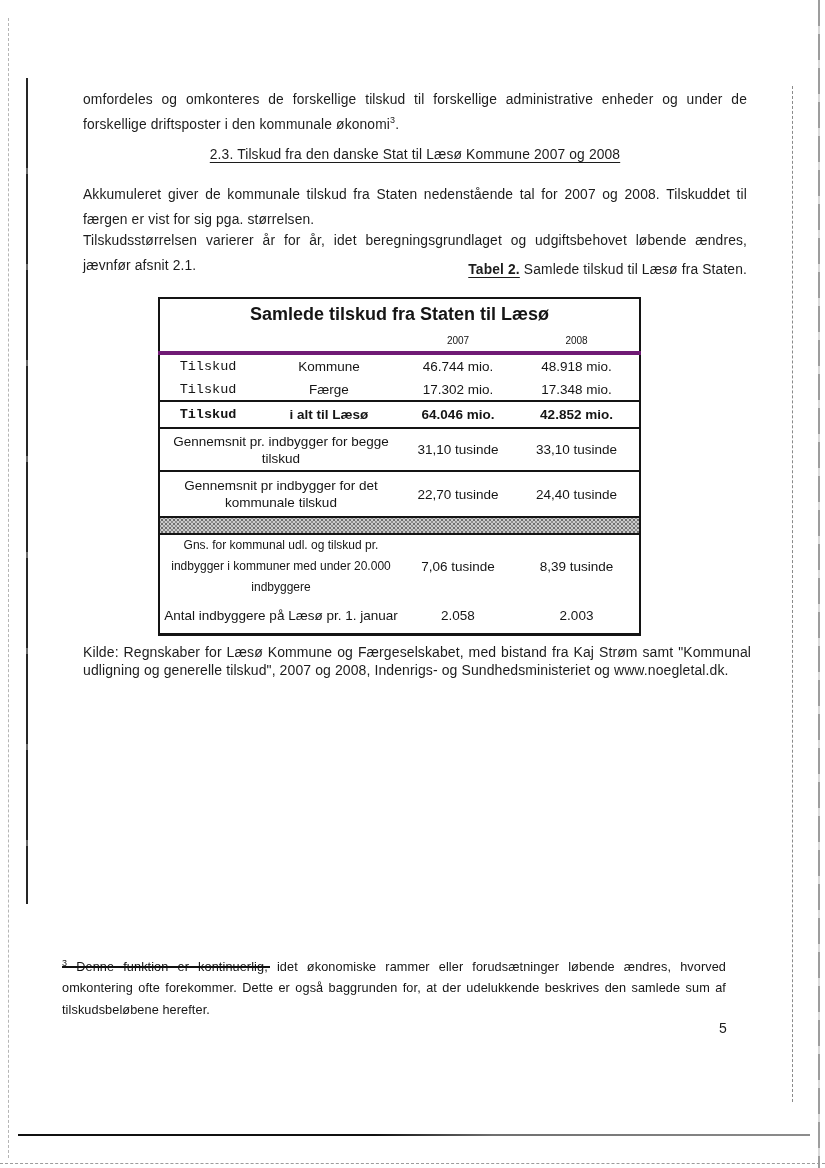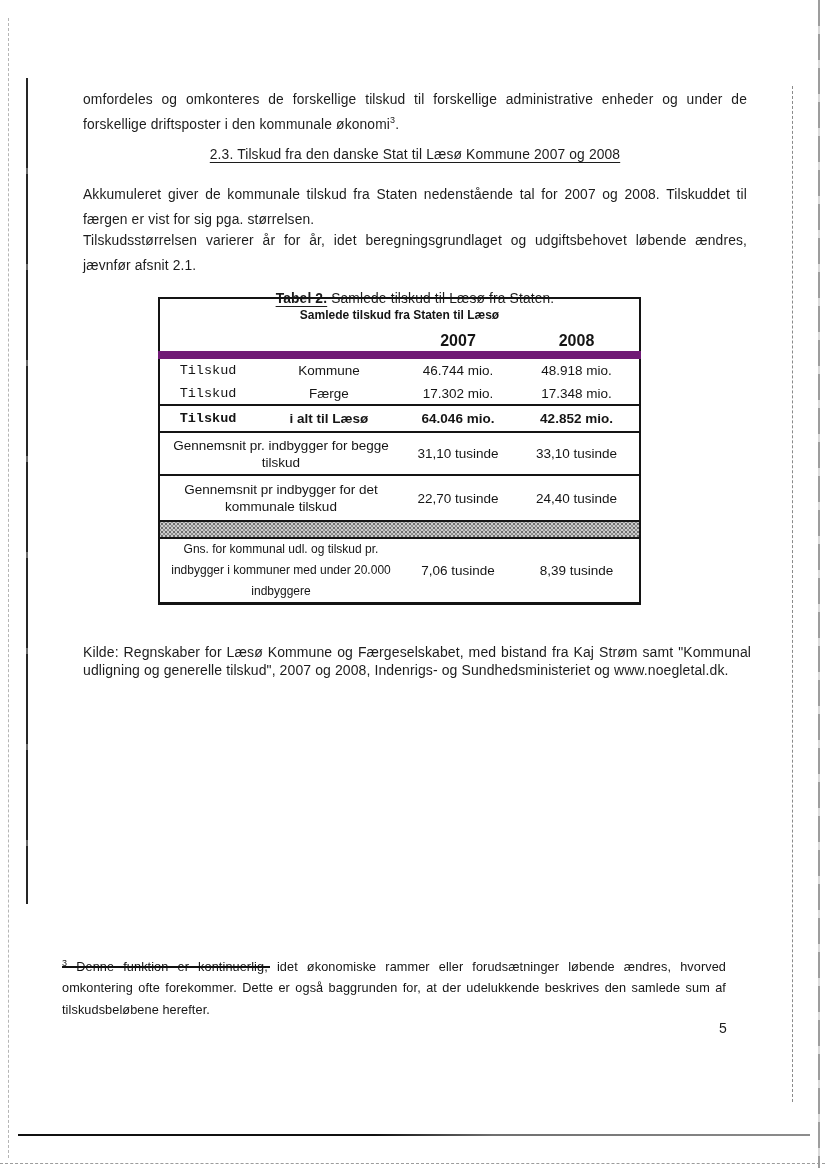--- a/index.html
+++ b/index.html
@@ -25,33 +25,33 @@
     position:absolute;left:83px;width:664px;
     font-size:13.8px;line-height:25px;letter-spacing:.15px;
     text-align:justify;
   }
   sup{font-size:9px;vertical-align:super;line-height:0;}
   #p-intro{top:73px;}
   #sec-heading{top:128px;text-align:center;}
   #sec-heading .u{text-decoration:underline;text-underline-offset:3px;}
   #p-akkumuleret{top:168px;}
   #p-tilskudsstr{top:214px;}
-  #tbl-caption{top:272px;text-align:center;}
+  #tbl-caption{top:243px;text-align:right;}
   #tbl-caption .cap-label{font-weight:bold;text-decoration:underline;text-underline-offset:3px;}
 
   
   #grants-table{
     position:absolute;left:158px;top:297px;width:481px;
     border-collapse:collapse;table-layout:fixed;
     font-size:13.5px;color:#151515;
   }
   #grants-table{border:2px solid #141414;border-bottom-width:3px;}
   #grants-table td{padding:0 4px;text-align:center;vertical-align:middle;}
-  tr.title-row td{font-size:12px;font-weight:bold;height:31px;padding-top:4px;}
-  tr.year-row td{font-size:16px;font-weight:bold;height:21px;border-bottom:8px solid #701a75;}
+  tr.title-row td{font-size:18px;font-weight:bold;height:31px;padding-top:4px;}
+  tr.year-row td{font-size:10px;font-weight:normal;height:21px;border-bottom:4px solid #701a75;}
   td.c1{text-align:center;font-family:Liberation Mono, monospace;}
   td.c2{text-align:left;padding-left:8px;}
   tr.row-kommune td{height:23px;padding-top:4px;}
   tr.row-faerge td{height:22px;border-bottom:2px solid #141414;}
   tr.row-ialt td{height:25px;font-weight:bold;border-bottom:2px solid #141414;}
   tr.row-gb td{height:41px;border-bottom:2px solid #141414;line-height:17px;}
   tr.row-gk td{height:44px;border-bottom:2px solid #141414;line-height:17px;}
   tr.sep-row td{height:15px;padding:0;border-bottom:2px solid #141414;
     background-color:#cccccc;
     background-image:radial-gradient(#6e6e6e 26%,transparent 27%),
@@ -142,20 +142,25 @@
     <td>24,40 tusinde</td>
   </tr>
   <tr class="sep-row">
     <td colspan="4"></td>
   </tr>
   <tr class="row-gns">
     <td colspan="2" class="lbl">Gns. for kommunal udl. og  tilskud pr. indbygger i kommuner med under 20.000 indbyggere</td>
     <td>7,06 tusinde</td>
     <td>8,39  tusinde</td>
   </tr>
+  <tr class="row-antal">
+    <td colspan="2">Antal indbyggere på Læsø pr. 1. januar</td>
+    <td>2.058</td>
+    <td>2.003</td>
+  </tr>
 </tbody>
   </table>
 
 <p id="kilde">Kilde: Regnskaber for Læsø Kommune og Færgeselskabet, med bistand fra Kaj Strøm samt "Kommunal udligning og generelle tilskud", 2007 og 2008, Indenrigs- og Sundhedsministeriet og www.noegletal.dk.</p>
 
 <div id="footnote-rule"></div>
 <p id="footnote"><sup>3</sup><span> Denne funktion er kontinuerlig, idet økonomiske rammer eller forudsætninger løbende ændres, hvorved omkontering ofte forekommer. Dette er også baggrunden for, at der udelukkende beskrives den samlede sum af tilskudsbeløbene herefter.</span></p>
 
 <div id="page-number">5</div>
 

